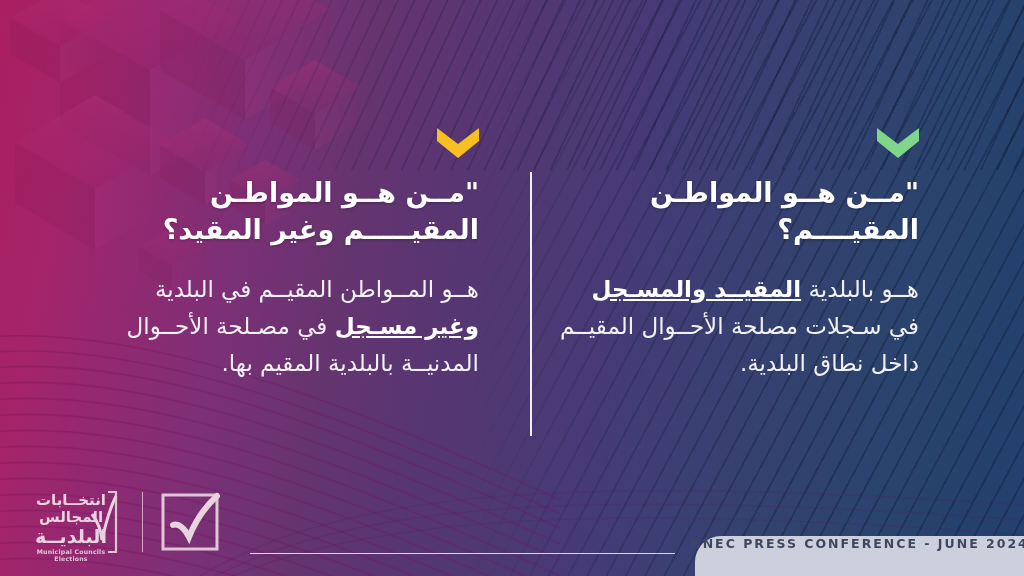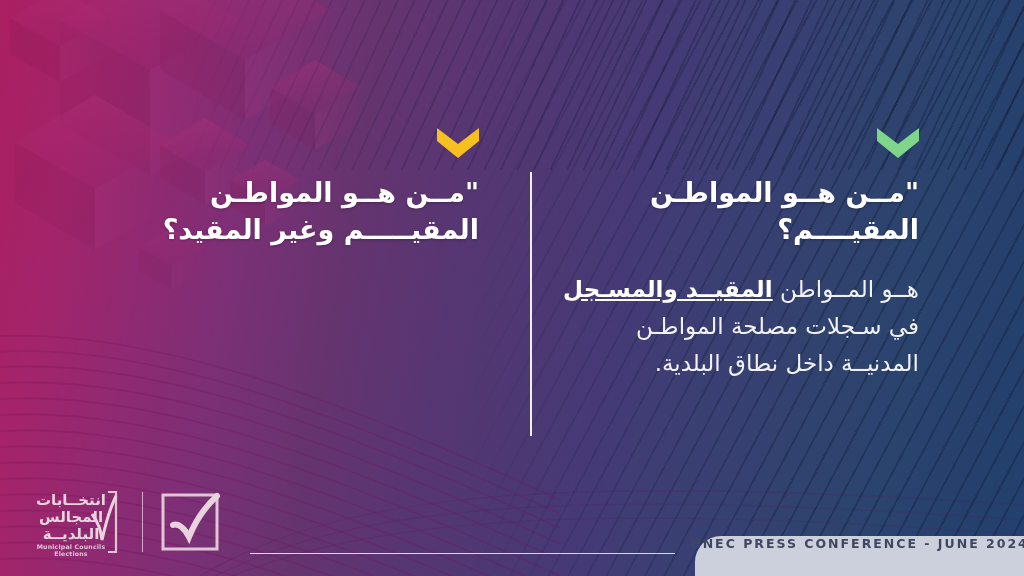--- a/index.html
+++ b/index.html
@@ -173,21 +173,21 @@
     position: absolute;
     right: 14px;
     top: 4px;
     direction: rtl;
     text-align: center;
     color: #e8d3de;
     line-height: 1.12;
   }
   .logo-arabic .l1 { font-size: 15px; font-weight: bold; letter-spacing: .5px; }
   .logo-arabic .l2 { font-size: 15px; font-weight: bold; letter-spacing: .5px; }
-  .logo-arabic .l3 { font-size: 15px; font-weight: bold; letter-spacing: .5px; }
+  .logo-arabic .l3 { font-size: 19px; font-weight: bold; letter-spacing: .5px; }
   .logo-arabic .sub {
     font-size: 6.2px;
     font-weight: bold;
     letter-spacing: .2px;
     direction: ltr;
     margin-top: 2px;
     color: #e0c6d4;
   }
   .logo-divider {
     width: 1px; height: 60px;
@@ -280,28 +280,29 @@
 
   <div class="hatch-bottom bg-layer"></div>
 
   <div class="panels">
 
     <div class="panel left">
       <svg class="chevron" viewBox="0 0 42 30" aria-hidden="true">
         <polygon points="0,0 21,16 42,0 42,13 21,30 0,13" fill="#f6c020"></polygon>
       </svg>
       <h2 class="panel-title">"مــن هــو المواطـن المقيـــــم وغير المقيد؟</h2>
+      <p class="panel-body"><span>هــو المــواطن المقيــم في البلدية </span><b>وغير مسـجل</b><span> في مصـلحة الأحــوال المدنيــة بالبلدية المقيم بها.</span></p>
     </div>
 
     <div class="panel right">
       <svg class="chevron" viewBox="0 0 42 30" aria-hidden="true">
         <polygon points="0,0 21,16 42,0 42,13 21,30 0,13" fill="#7fd68a"></polygon>
       </svg>
       <h2 class="panel-title">"مــن هــو المواطـن المقيــــم؟</h2>
-      <p class="panel-body"><span>هــو المــواطن </span><b>المقيــد والمسـجل</b><span> في سـجلات مصلحة المواطـن المدنيــة داخل نطاق البلدية.</span></p>
+      <p class="panel-body"><span>هــو بالبلدية </span><b>المقيــد والمسـجل</b><span> في سـجلات مصلحة الأحــوال المقيــم داخل نطاق البلدية.</span></p>
     </div>
 
     <div class="divider"></div>
   </div>
 
   <div class="footer-rule"></div>
 
   <div class="footer-bar">
     <span class="footer-text">HNEC PRESS CONFERENCE - JUNE 2024</span>
   </div>

